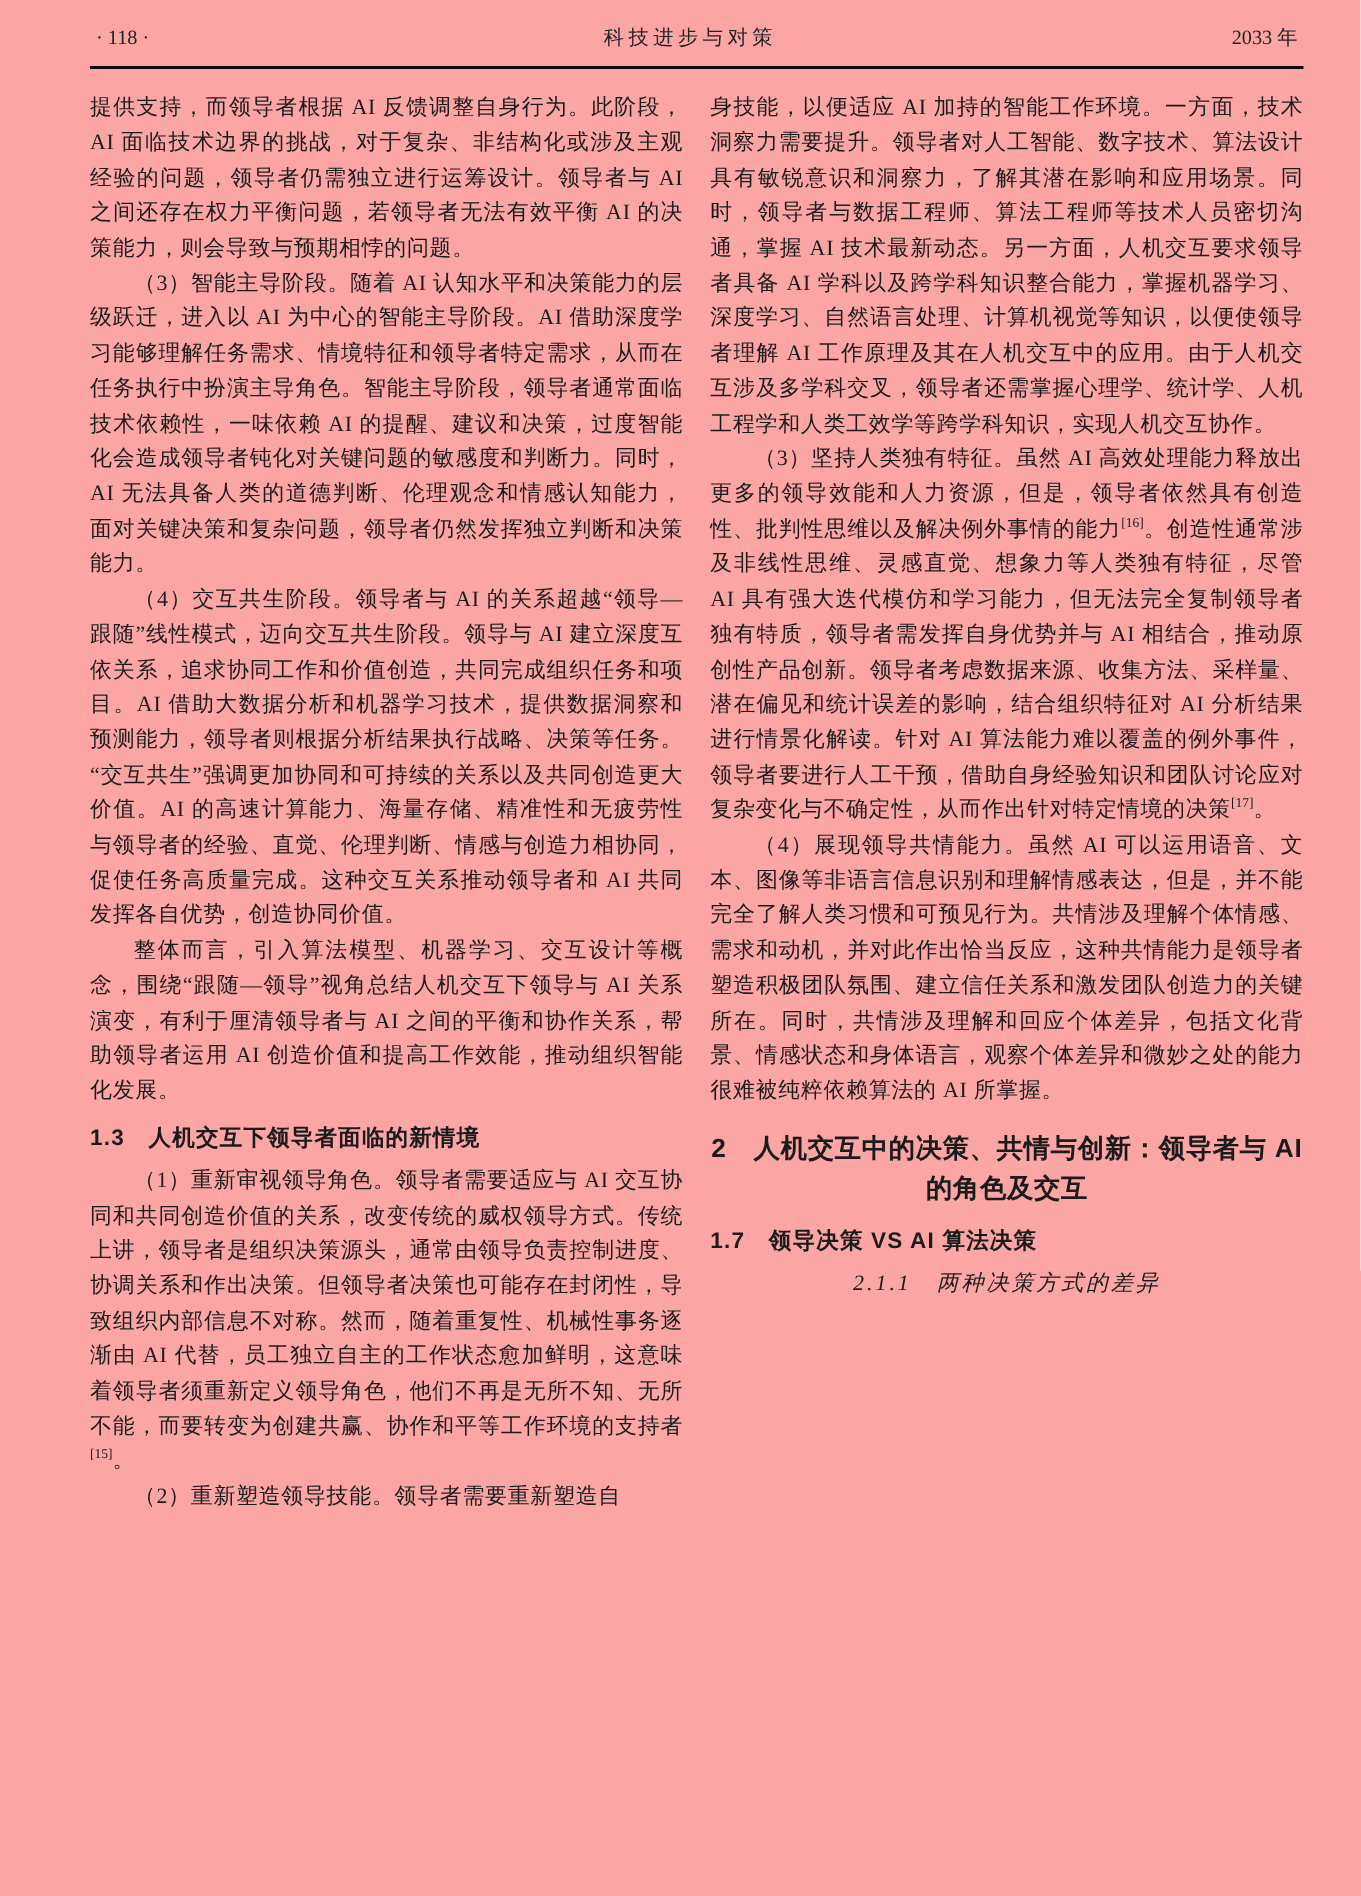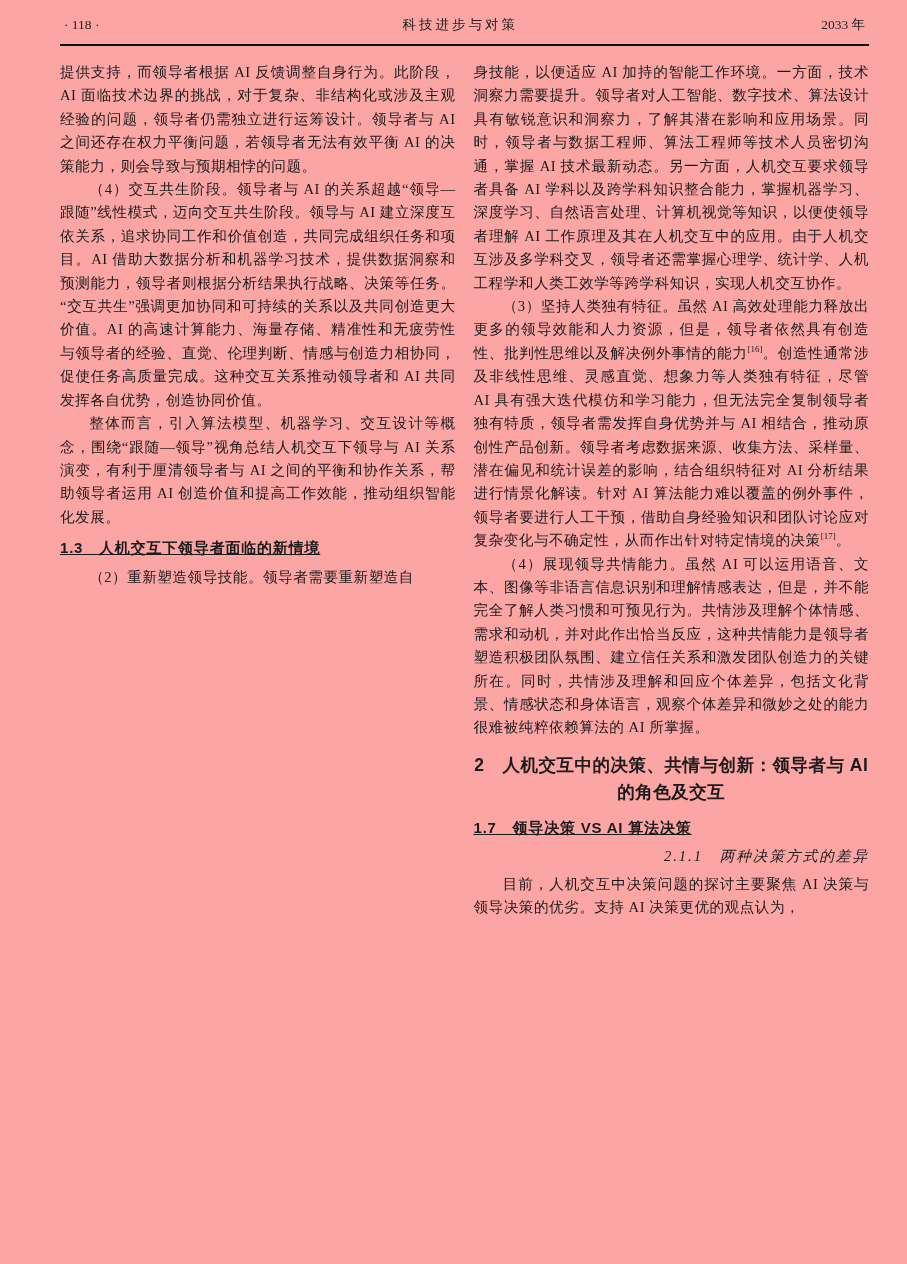--- a/index.html
+++ b/index.html
@@ -48,52 +48,52 @@
     text-align:center;
     letter-spacing:0.5px;
   }
   h3.heading-sub{
     font-family:"Liberation Sans","DejaVu Sans",sans-serif;
     font-size:15px;
     font-weight:bold;
     margin:7px 0 6px 0;
     text-align:left;
     letter-spacing:0.8px;
-    text-decoration:underline;
   }
   h4.heading-run{
     font-size:14.6px;
     font-weight:normal;
     font-style:italic;
     margin:5px 0 4px 0;
-    text-align:right;
+    text-align:center;
     letter-spacing:2px;
   }
 </style>
 </head>
 <body>
 
 <div class="page">
   <div class="header">
     <span>· 118 ·</span>
     <span class="journal">科技进步与对策</span>
     <span>2033 年</span>
   </div>
   <div class="rule"></div>
   <div class="columns">
     <div class="col">
         <p class="body-first">提供支持，而领导者根据 AI 反馈调整自身行为。此阶段，AI 面临技术边界的挑战，对于复杂、非结构化或涉及主观经验的问题，领导者仍需独立进行运筹设计。领导者与 AI 之间还存在权力平衡问题，若领导者无法有效平衡 AI 的决策能力，则会导致与预期相悖的问题。</p>
+        <p class="body">（3）智能主导阶段。随着 AI 认知水平和决策能力的层级跃迁，进入以 AI 为中心的智能主导阶段。AI 借助深度学习能够理解任务需求、情境特征和领导者特定需求，从而在任务执行中扮演主导角色。智能主导阶段，领导者通常面临技术依赖性，一味依赖 AI 的提醒、建议和决策，过度智能化会造成领导者钝化对关键问题的敏感度和判断力。同时，AI 无法具备人类的道德判断、伦理观念和情感认知能力，面对关键决策和复杂问题，领导者仍然发挥独立判断和决策能力。</p>
         <p class="body">（4）交互共生阶段。领导者与 AI 的关系超越“领导—跟随”线性模式，迈向交互共生阶段。领导与 AI 建立深度互依关系，追求协同工作和价值创造，共同完成组织任务和项目。AI 借助大数据分析和机器学习技术，提供数据洞察和预测能力，领导者则根据分析结果执行战略、决策等任务。“交互共生”强调更加协同和可持续的关系以及共同创造更大价值。AI 的高速计算能力、海量存储、精准性和无疲劳性与领导者的经验、直觉、伦理判断、情感与创造力相协同，促使任务高质量完成。这种交互关系推动领导者和 AI 共同发挥各自优势，创造协同价值。</p>
         <p class="body">整体而言，引入算法模型、机器学习、交互设计等概念，围绕“跟随—领导”视角总结人机交互下领导与 AI 关系演变，有利于厘清领导者与 AI 之间的平衡和协作关系，帮助领导者运用 AI 创造价值和提高工作效能，推动组织智能化发展。</p>
         <h3 class="heading-sub">1.3　人机交互下领导者面临的新情境</h3>
+        <p class="body">（1）重新审视领导角色。领导者需要适应与 AI 交互协同和共同创造价值的关系，改变传统的威权领导方式。传统上讲，领导者是组织决策源头，通常由领导负责控制进度、协调关系和作出决策。但领导者决策也可能存在封闭性，导致组织内部信息不对称。然而，随着重复性、机械性事务逐渐由 AI 代替，员工独立自主的工作状态愈加鲜明，这意味着领导者须重新定义领导角色，他们不再是无所不知、无所不能，而要转变为创建共赢、协作和平等工作环境的支持者<sup>[15]</sup>。</p>
         <p class="body">（2）重新塑造领导技能。领导者需要重新塑造自</p>
       </div>
     <div class="col">
         <p class="body-first">身技能，以便适应 AI 加持的智能工作环境。一方面，技术洞察力需要提升。领导者对人工智能、数字技术、算法设计具有敏锐意识和洞察力，了解其潜在影响和应用场景。同时，领导者与数据工程师、算法工程师等技术人员密切沟通，掌握 AI 技术最新动态。另一方面，人机交互要求领导者具备 AI 学科以及跨学科知识整合能力，掌握机器学习、深度学习、自然语言处理、计算机视觉等知识，以便使领导者理解 AI 工作原理及其在人机交互中的应用。由于人机交互涉及多学科交叉，领导者还需掌握心理学、统计学、人机工程学和人类工效学等跨学科知识，实现人机交互协作。</p>
         <p class="body">（3）坚持人类独有特征。虽然 AI 高效处理能力释放出更多的领导效能和人力资源，但是，领导者依然具有创造性、批判性思维以及解决例外事情的能力<sup>[16]</sup>。创造性通常涉及非线性思维、灵感直觉、想象力等人类独有特征，尽管 AI 具有强大迭代模仿和学习能力，但无法完全复制领导者独有特质，领导者需发挥自身优势并与 AI 相结合，推动原创性产品创新。领导者考虑数据来源、收集方法、采样量、潜在偏见和统计误差的影响，结合组织特征对 AI 分析结果进行情景化解读。针对 AI 算法能力难以覆盖的例外事件，领导者要进行人工干预，借助自身经验知识和团队讨论应对复杂变化与不确定性，从而作出针对特定情境的决策<sup>[17]</sup>。</p>
         <p class="body">（4）展现领导共情能力。虽然 AI 可以运用语音、文本、图像等非语言信息识别和理解情感表达，但是，并不能完全了解人类习惯和可预见行为。共情涉及理解个体情感、需求和动机，并对此作出恰当反应，这种共情能力是领导者塑造积极团队氛围、建立信任关系和激发团队创造力的关键所在。同时，共情涉及理解和回应个体差异，包括文化背景、情感状态和身体语言，观察个体差异和微妙之处的能力很难被纯粹依赖算法的 AI 所掌握。</p>
         <h2 class="heading-major">2　人机交互中的决策、共情与创新：领导者与 AI 的角色及交互</h2>
         <h3 class="heading-sub">1.7　领导决策 VS AI 算法决策</h3>
         <h4 class="heading-run">2.1.1　两种决策方式的差异</h4>
-        <p class="body">目前，人机交互中决策问题的探讨主要聚焦 AI 决策与领导决策的优劣。支持 AI 决策更优的观点认为，</p>
       </div>
   </div>
 </div>
 
 </body></html>

